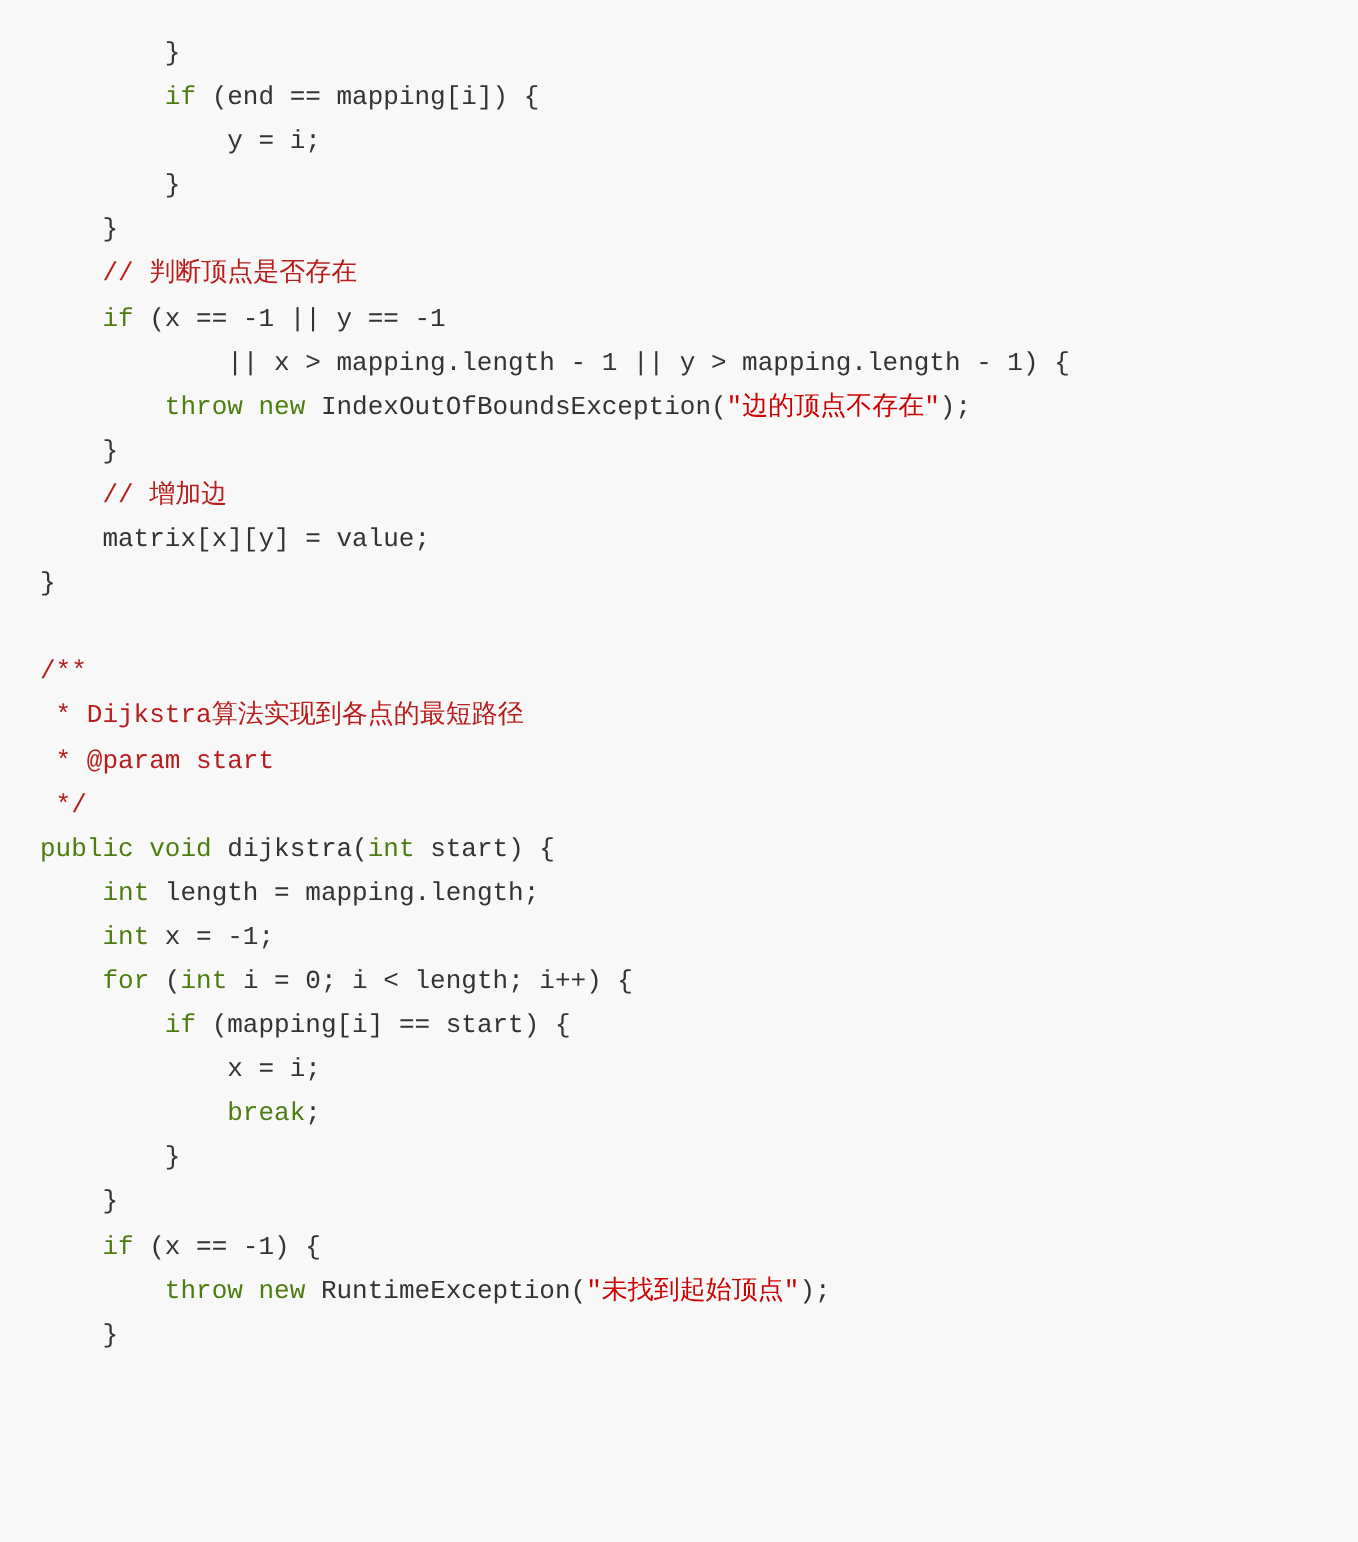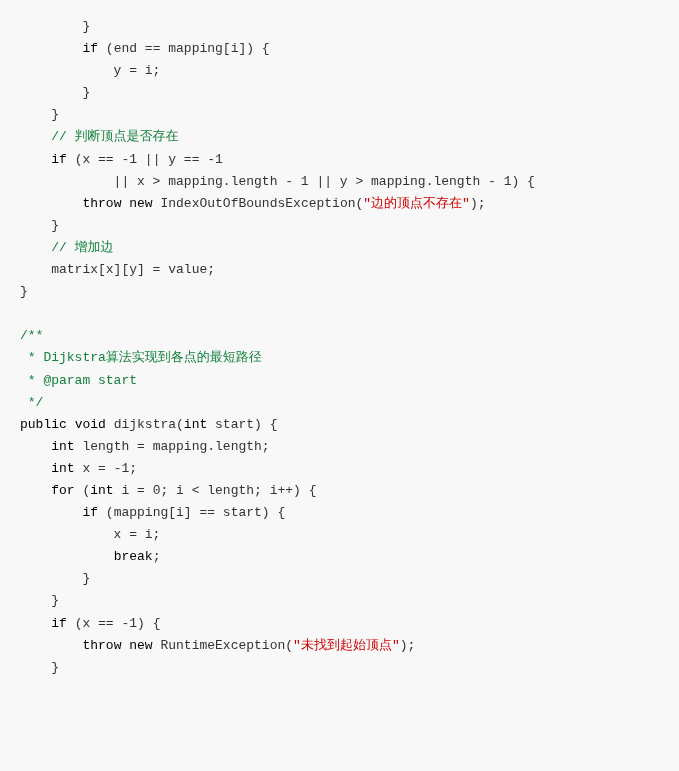--- a/index.html
+++ b/index.html
@@ -21,22 +21,22 @@
       min-height: 771px;
       padding: 16px 20px;
       overflow-x: auto;
     }
 
     .code-block {
       line-height: 1.7;
       white-space: pre;
     }
 
-    .kw { color: #000000; font-weight: normal; }
-    .cm { color: #15803d; }
+    .kw { color: #4d7c0f; font-weight: normal; }
+    .cm { color: #b91c1c; }
     .str { color: #cc0000; }
 
     .code-line {
       display: block;
       min-height: 1.7em;
     }
   </style>
 </head>
 <body>
 

